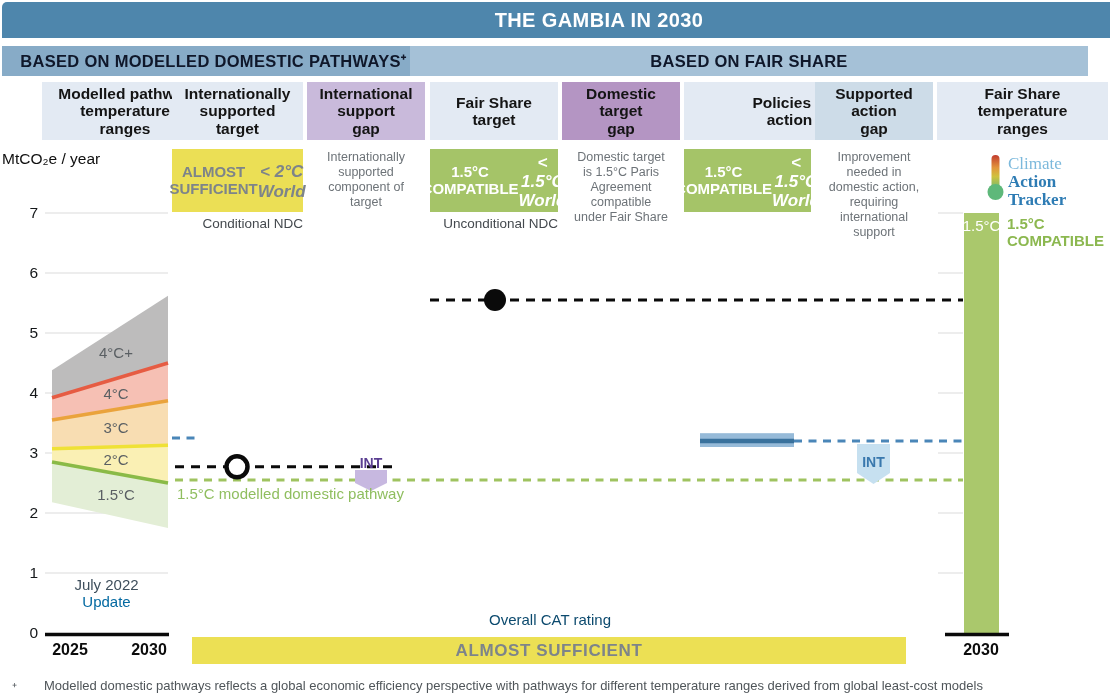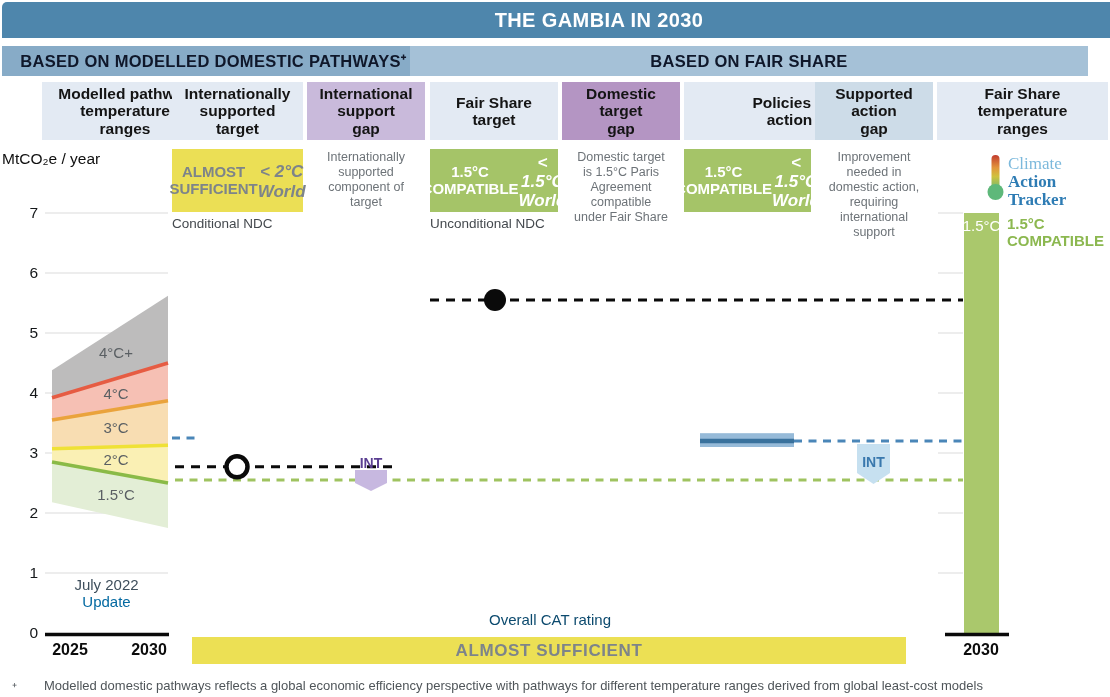--- a/index.html
+++ b/index.html
@@ -18,21 +18,21 @@
   .c1{left:2px;width:166px;} .c2{left:172px;width:131px;} .c3{left:307px;width:118px;}
   .c4{left:430px;width:128px;} .c5{left:562px;width:118px;} .c6{left:684px;width:127px;}
   .c7{left:815px;width:118px;} .c8{left:937px;width:171px;}
 
   .ratebox{top:149px;height:63px;display:flex;flex-direction:row;align-items:center;justify-content:center;
     text-align:center;font-weight:bold;font-size:15px;line-height:1.12;}
   .ratebox .world{font-style:italic;font-size:17px;margin-top:2px;}
   .rate-yellow{color:#7d848a;}
   .rate-green{color:#fff;}
   .gaptext{top:150px;text-align:center;font-size:12.5px;line-height:1.2;color:#6d7378;}
-  .ndcnote{top:216px;text-align:left;font-size:13.5px;color:#44494e;}
+  .ndcnote{top:216px;text-align:right;font-size:13.5px;color:#44494e;}
 
   .emis{left:2px;top:150px;width:180px;white-space:nowrap;font-size:15.5px;color:#0f0f0f;}
   .emis .b{font-weight:bold;}
 
   .update{left:45px;top:576px;width:123px;text-align:center;font-size:15px;line-height:1.15;}
   .update .l1{font-weight:normal;color:#3f4f5c;}
   .update .l2{color:#0369a1;}
 
   .xlab{top:641px;width:50px;text-align:center;font-weight:bold;font-size:16px;color:#0c0c0c;}
   .xlab-2030r{left:946px;top:641px;width:70px;text-align:center;font-weight:bold;font-size:16px;color:#0c0c0c;}
@@ -199,20 +199,21 @@
       <line x1="700" y1="441" x2="794" y2="441" stroke="#39719c" stroke-width="4.5"></line>
       <line x1="794" y1="441" x2="963" y2="441" stroke="#4a86b8" stroke-width="3" stroke-dasharray="8 6.5"></line>
       <polygon points="355,470 387,470 387,483 371,491 355,483" fill="#c7b8e0"></polygon>
       <text x="371" y="468" text-anchor="middle" class="intlab" fill="#5b3f92">INT</text>
       <polygon points="857,444 890,444 890,473 873.5,484 857,473" fill="#c6e0f0"></polygon>
       <text x="873.5" y="467" text-anchor="middle" class="intlab" fill="#3978ad">INT</text>
       <line x1="45" y1="634.5" x2="169" y2="634.5" stroke="#0a0a0a" stroke-width="3.5"></line>
       <line x1="945" y1="634.5" x2="1009" y2="634.5" stroke="#0a0a0a" stroke-width="3.5"></line>
     </svg>
 
+  <div class="abs mdp-label">1.5°C modelled domestic pathway</div>
 
   <div class="abs side-label prew">1.5°C
 COMPATIBLE</div>
 
   <div class="abs update">
     <div class="l1">July 2022</div>
     <div class="l2">Update</div>
   </div>
 
   <div class="abs xlab" style="left:45px;">2025</div>

